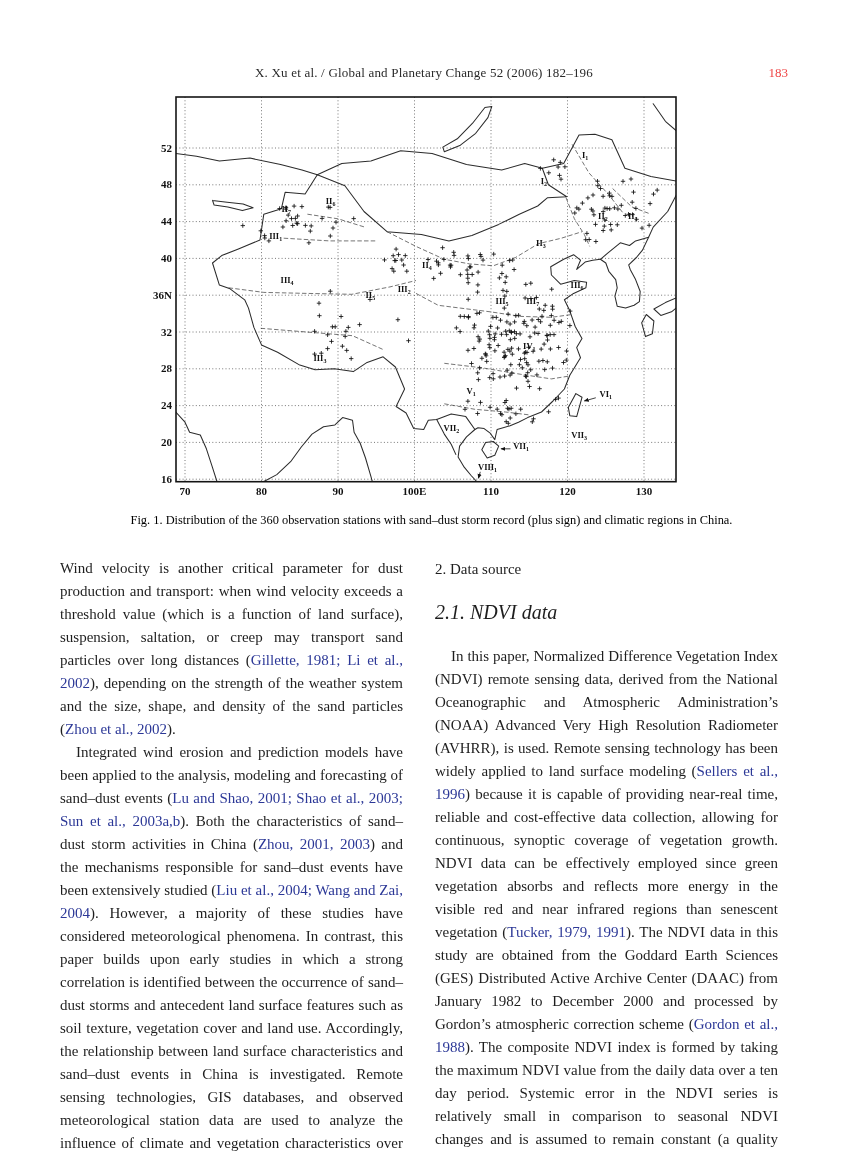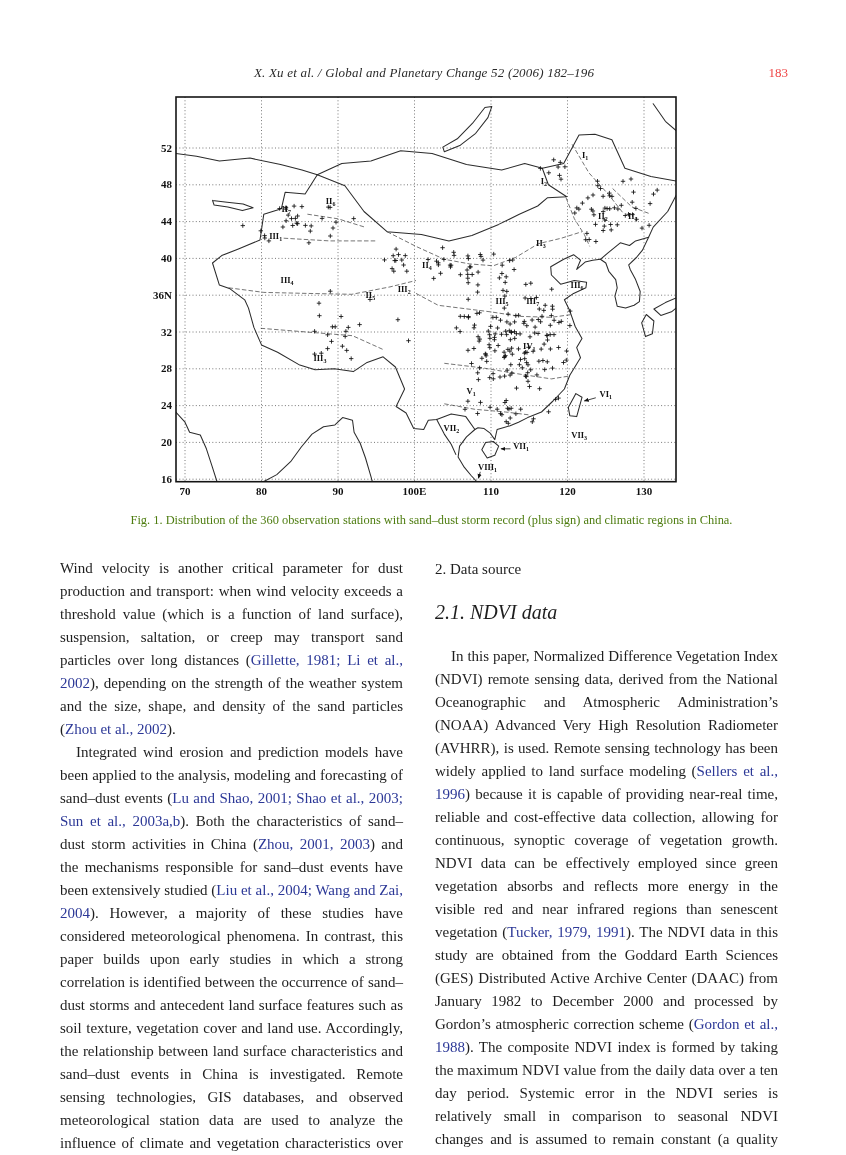--- a/index.html
+++ b/index.html
@@ -1,24 +1,24 @@
 <!DOCTYPE html>
 <html><head>
 <meta charset="utf-8">
 <style>
   html,body{margin:0;padding:0;background:#ffffff;}
   .page{position:relative;width:846px;height:1155px;background:#fff;overflow:hidden;
         font-family:"Liberation Serif","DejaVu Serif",serif;color:#1b1b1b;}
   .header{position:absolute;top:65px;left:60px;right:58px;height:18px;}
-  .running-head{position:absolute;left:0;right:0;text-align:center;font-style:italic;
+  .running-head{position:absolute;left:0;right:0;text-align:center;
         font-size:13px;color:#2a2a2a;letter-spacing:.2px;}
   .page-num{position:absolute;right:0;top:0;font-size:13px;color:#ef4444;}
   .fig-svg{position:absolute;left:150px;top:95px;width:540px;height:412px;}
   .fig-caption{position:absolute;top:513px;left:60px;right:43px;text-align:center;
-        font-size:12.4px;color:#4d7c0f;}
+        font-size:12.4px;color:#000000;}
   .col{position:absolute;top:557px;width:343px;text-align:justify;font-size:15px;
         line-height:23px;color:#1e1e1e;}
   .col-left{left:60px;}
   .col-right{left:435px;}
   .col p{margin:0;}
   .col p.indent{text-indent:16px;}
   .cite{color:#2c3897;}
   h2.section{font-size:15px;font-weight:normal;margin:1px 0 20px 0;text-align:left;}
   h3.subsection{font-size:20px;font-weight:normal;font-style:italic;margin:0 0 21px 0;text-align:left;}
   

